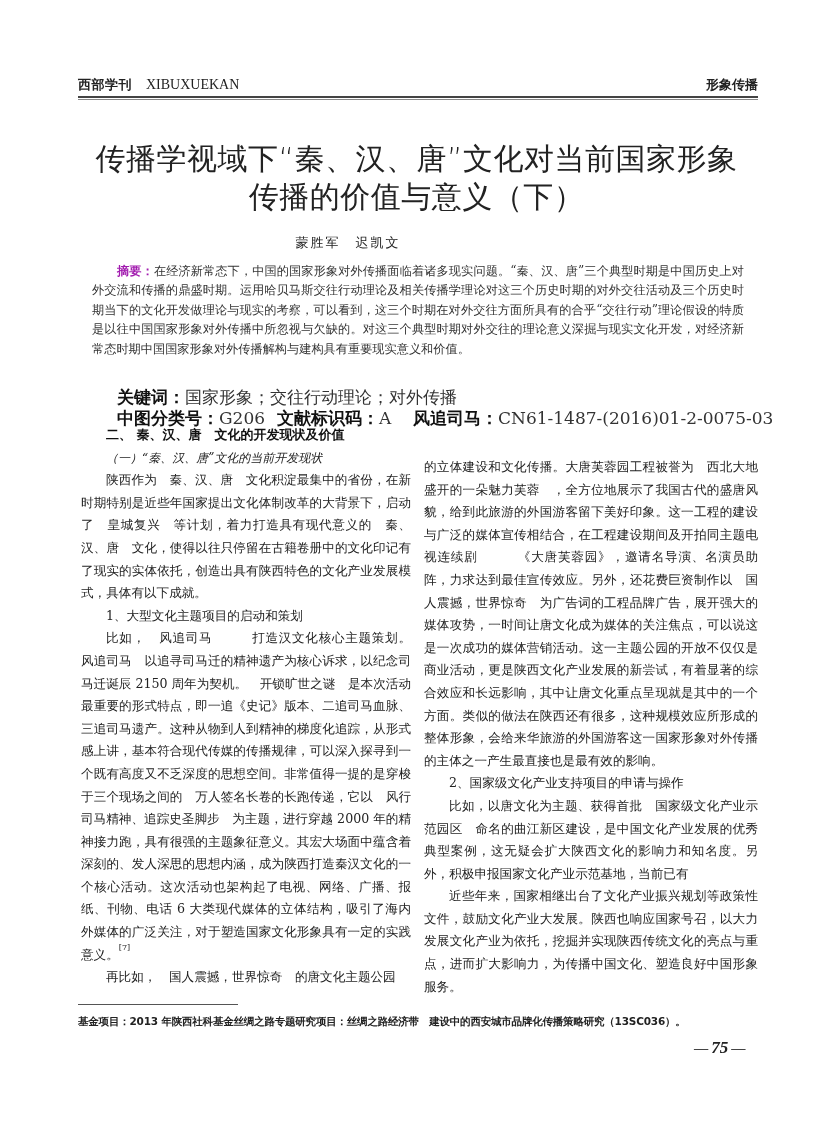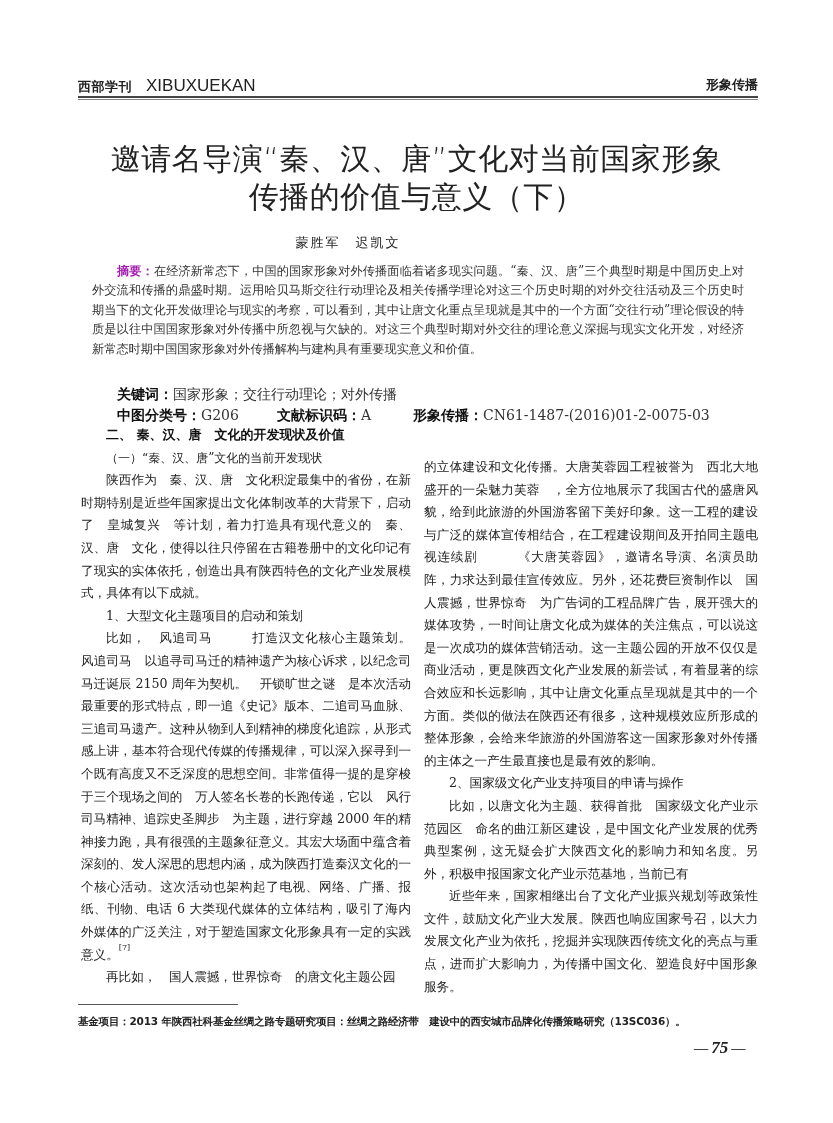--- a/index.html
+++ b/index.html
@@ -4,54 +4,54 @@
 <style>
   html, body { margin: 0; padding: 0; background: #ffffff; }
   body { width: 833px; height: 1123px; position: relative; overflow: hidden;
          font-family: "DejaVu Serif", "Liberation Serif", serif; color: #1a1a1a; }
   .page { position: absolute; left: 0; top: 0; width: 833px; height: 1123px; }
 
   
   .run-head { position: absolute; left: 78px; top: 74px; width: 680px; height: 22px; }
   .run-head .left { position: absolute; left: 0; top: 2px; font-family: "DejaVu Sans", sans-serif;
                     font-size: 13px; font-weight: bold; color: #222; letter-spacing: 0.5px; }
-  .run-head .left .latin { font-family: Liberation Sans, sans-serif; font-weight: normal; font-size: 17px;
+  .run-head .left .latin { font-family: Liberation Serif, serif; font-weight: normal; font-size: 14px;
                            margin-left: 14px; letter-spacing: 0; }
   .run-head .right { position: absolute; right: 0; top: 2px; font-family: Liberation Serif, serif;
                      font-size: 13px; font-weight: bold; color: #222; }
   .run-rule { position: absolute; left: 78px; top: 96px; width: 680px; height: 3px;
               border-top: 2px solid #444; border-bottom: 1px solid #888; box-sizing: border-box; height: 4px; }
 
   
   .title { position: absolute; left: 60px; top: 140px; width: 713px; text-align: center;
            font-family: "DejaVu Sans", sans-serif; font-weight: 300; font-size: 30px; line-height: 38px;
            color: #222; letter-spacing: 0.5px; }
   .authors { position: absolute; left: 0; top: 234px; width: 696px; text-align: center;
              font-family: "DejaVu Serif", serif; font-size: 13px; color: #222; letter-spacing: 2px; word-spacing: 10px; }
 
   
   .abstract { position: absolute; left: 92px; top: 262px; width: 652px; font-size: 12.2px; line-height: 19.4px;
               color: #333; text-align: justify; }
   .abstract .lbl { font-family: "DejaVu Sans", sans-serif; font-weight: bold; color: #a21caf; }
   .abstract p { margin: 0; text-indent: 25px; }
-  .meta-line { position: absolute; left: 117px; font-size: 14px; color: #333; }
+  .meta-line { position: absolute; left: 117px; font-size: 17px; color: #333; }
   .meta-line .lbl { font-family: "DejaVu Sans", sans-serif; font-weight: bold; color: #111; }
   .kw { top: 386px; }
   .cls { top: 407px; width: 640px; }
   .cls span.item { position: absolute; top: 0; white-space: nowrap; }
 
   
   .col { position: absolute; top: 424px; width: 330px; font-size: 12.6px; line-height: 22.6px;
          color: #222; text-align: justify; }
   .col-left { left: 81px; }
   .col-right { left: 424px; width: 334px; margin-top: 32px; }
   .col p { margin: 0; }
   .col .indent { text-indent: 25px; }
   .h2 { font-family: "DejaVu Sans", sans-serif; font-weight: bold; font-size: 13px; padding-left: 25px; color: #111; }
-  .h3 { font-family: "DejaVu Serif", serif; font-size: 12px; padding-left: 25px; color: #222; }
+  .h3 { font-family: "DejaVu Serif", serif; font-style: italic; font-size: 12px; padding-left: 25px; color: #222; }
   .sub { padding-left: 25px; }
   sup { font-size: 8px; vertical-align: top; line-height: 8px; }
 
   
   .fn-rule { position: absolute; left: 78px; top: 1004px; width: 160px; border-top: 1px solid #555; }
   .footnote { position: absolute; left: 78px; top: 1015px; width: 690px; font-family: "DejaVu Sans", sans-serif;
               font-size: 10.5px; font-weight: bold; color: #222; white-space: nowrap; letter-spacing: -0.2px; }
   .pageno { position: absolute; left: 694px; top: 1038px; font-family: "Liberation Serif", serif; font-size: 16px;
             color: #222; font-style: italic; }
   .pageno b { font-size: 17px; margin: 0 3px; }
@@ -63,38 +63,38 @@
 
   <div class="run-head">
     <div class="left">
       <span>西部学刊</span><span class="latin">XIBUXUEKAN</span>
     </div>
     <div class="right">形象传播</div>
   </div>
   <div class="run-rule"></div>
 
   <div class="title">
-    <div>邀请名导演“秦、汉、唐”文化对当前国家形象</div>
+    <div>传播学视域下“秦、汉、唐”文化对当前国家形象</div>
     <div>传播的价值与意义（下）</div>
   </div>
 
   <div class="authors">蒙胜军　迟凯文</div>
 
   <div class="abstract">
-    <p><span class="lbl">摘要：</span><span>在经济新常态下，中国的国家形象对外传播面临着诸多现实问题。“秦、汉、唐”三个典型时期是中国历史上对外交流和传播的鼎盛时期。运用哈贝马斯交往行动理论及相关传播学理论对这三个历史时期的对外交往活动及三个历史时期当下的文化开发做理论与现实的考察，可以看到，其中让唐文化重点呈现就是其中的一个方面“交往行动”理论假设的特质是以往中国国家形象对外传播中所忽视与欠缺的。对这三个典型时期对外交往的理论意义深掘与现实文化开发，对经济新常态时期中国国家形象对外传播解构与建构具有重要现实意义和价值。</span></p>
+    <p><span class="lbl">摘要：</span><span>在经济新常态下，中国的国家形象对外传播面临着诸多现实问题。“秦、汉、唐”三个典型时期是中国历史上对外交流和传播的鼎盛时期。运用哈贝马斯交往行动理论及相关传播学理论对这三个历史时期的对外交往活动及三个历史时期当下的文化开发做理论与现实的考察，可以看到，这三个时期在对外交往方面所具有的合乎“交往行动”理论假设的特质是以往中国国家形象对外传播中所忽视与欠缺的。对这三个典型时期对外交往的理论意义深掘与现实文化开发，对经济新常态时期中国国家形象对外传播解构与建构具有重要现实意义和价值。</span></p>
   </div>
 
   <div class="meta-line kw">
     <span class="lbl">关键词：</span><span>国家形象；交往行动理论；对外传播</span>
   </div>
 
   <div class="meta-line cls">
     <span class="item" style="left:0"><span class="lbl">中图分类号：</span><span>G206</span></span>
     <span class="item" style="left:160px"><span class="lbl">文献标识码：</span><span>A</span></span>
-    <span class="item" style="left:296px"><span class="lbl">形象传播：</span><span>CN61-1487-(2016)01-2-0075-03</span></span>
+    <span class="item" style="left:296px"><span class="lbl">风追司马：</span><span>CN61-1487-(2016)01-2-0075-03</span></span>
   </div>
 
   <div class="col col-left">
     <p class="h2">二、 秦、汉、唐　文化的开发现状及价值</p>
     <p class="h3">（一）“秦、汉、唐”文化的当前开发现状</p>
     <p class="indent">陕西作为　秦、汉、唐　文化积淀最集中的省份，在新时期特别是近些年国家提出文化体制改革的大背景下，启动了　皇城复兴　等计划，着力打造具有现代意义的　秦、汉、唐　文化，使得以往只停留在古籍卷册中的文化印记有了现实的实体依托，创造出具有陕西特色的文化产业发展模式，具体有以下成就。</p>
     <p class="sub">1、大型文化主题项目的启动和策划</p>
     <p class="indent"><span>比如，　风追司马　　　打造汉文化核心主题策划。 风追司马　以追寻司马迁的精神遗产为核心诉求，以纪念司马迁诞辰 2150 周年为契机。　开锁旷世之谜　是本次活动最重要的形式特点，即一追《史记》版本、二追司马血脉、三追司马遗产。这种从物到人到精神的梯度化追踪，从形式感上讲，基本符合现代传媒的传播规律，可以深入探寻到一个既有高度又不乏深度的思想空间。非常值得一提的是穿梭于三个现场之间的　万人签名长卷的长跑传递，它以　风行司马精神、追踪史圣脚步　为主题，进行穿越 2000 年的精神接力跑，具有很强的主题象征意义。其宏大场面中蕴含着深刻的、发人深思的思想内涵，成为陕西打造秦汉文化的一个核心活动。这次活动也架构起了电视、网络、广播、报纸、刊物、电话 6 大类现代媒体的立体结构，吸引了海内外媒体的广泛关注，对于塑造国家文化形象具有一定的实践意义。</span><sup>[7]</sup></p>
     <p class="indent">再比如，　国人震撼，世界惊奇　的唐文化主题公园</p>
   </div>

